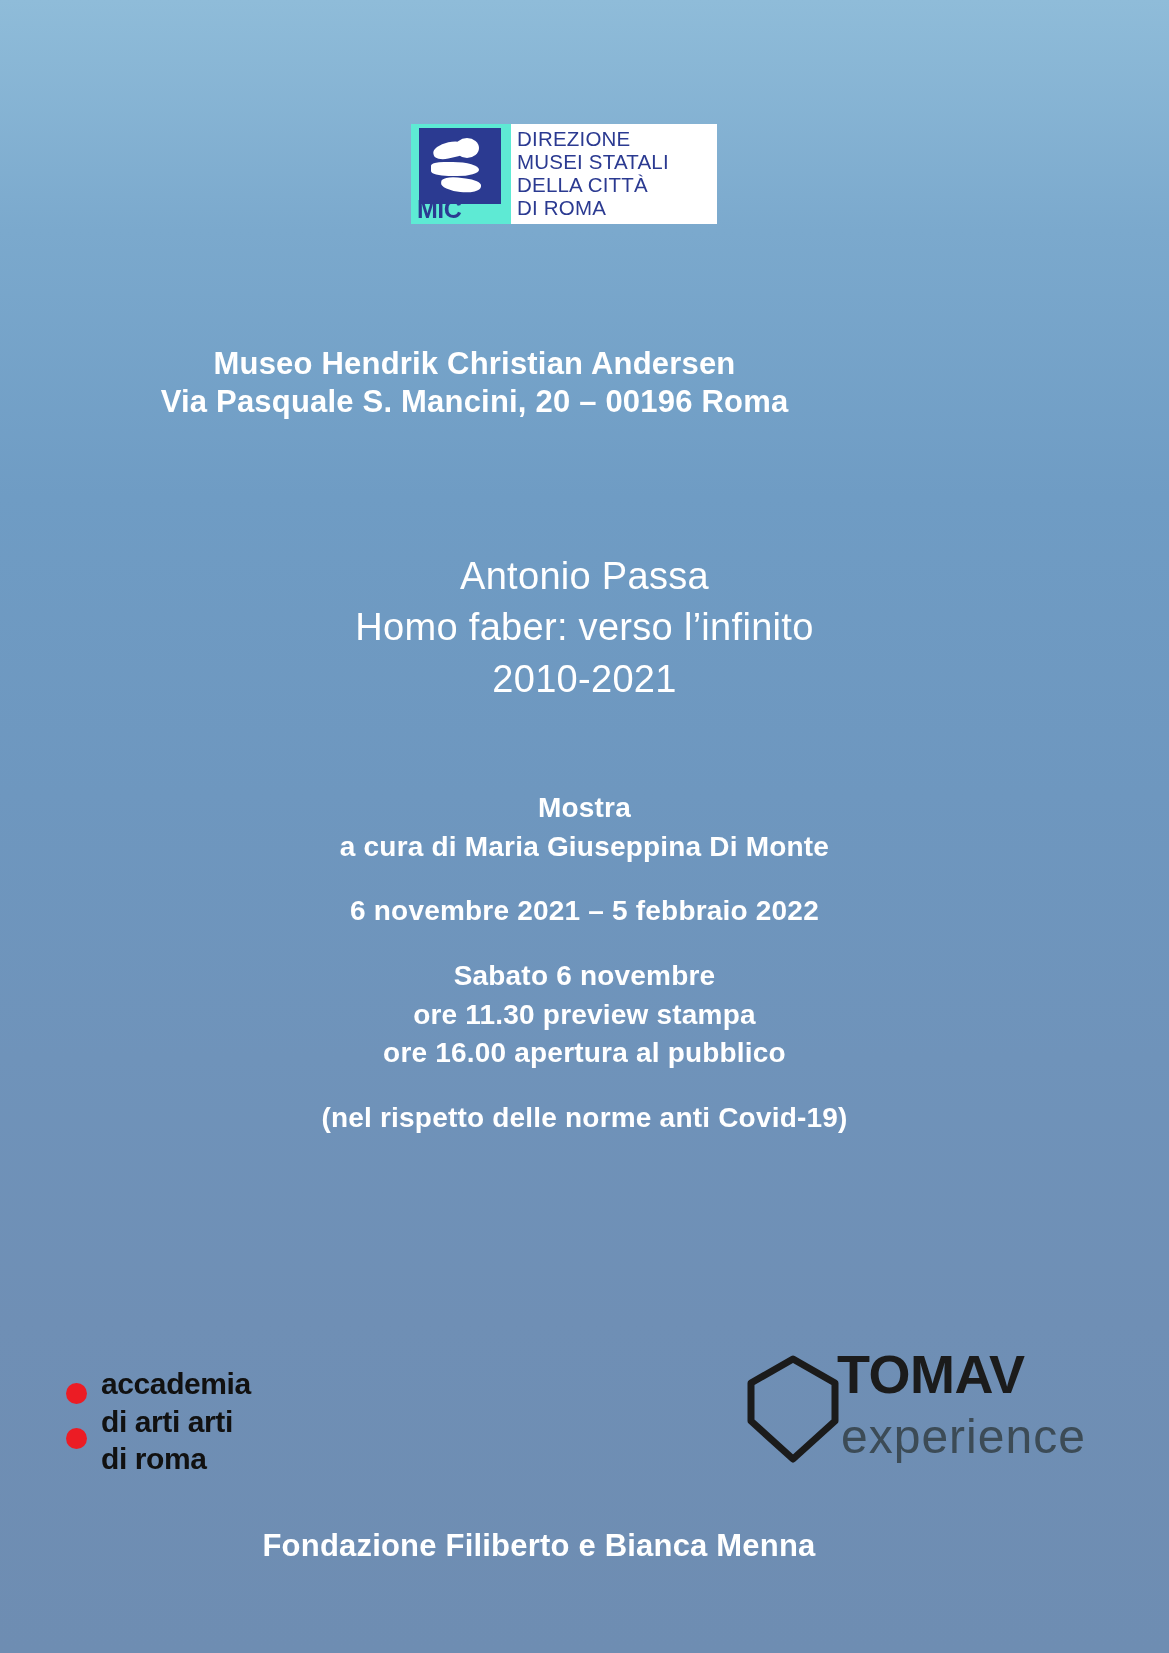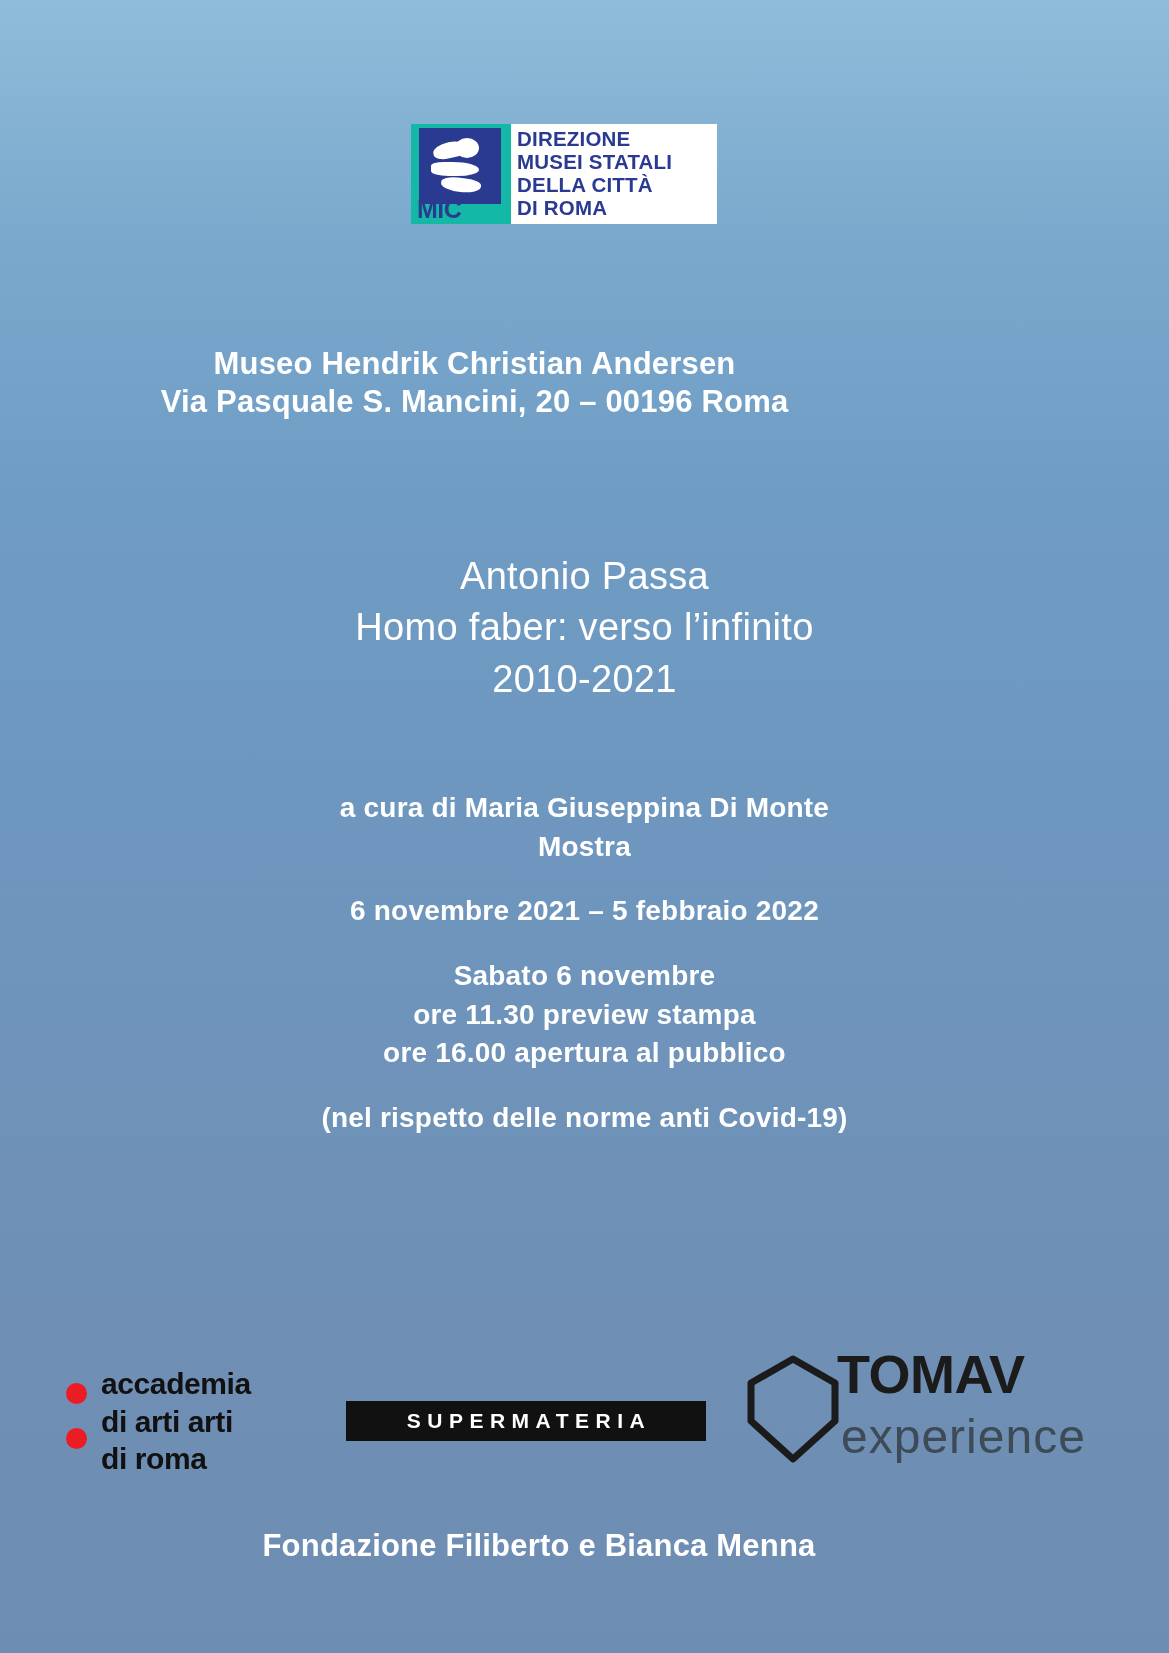--- a/index.html
+++ b/index.html
@@ -29,21 +29,21 @@
     left: 411px;
     width: 306px;
     height: 100px;
     background: #ffffff;
     display: flex;
     align-items: stretch;
   }
   .mic-logo-mark {
     width: 100px;
     height: 100px;
-    background: #14b8a6;
+    background: #5eead4;
     position: relative;
     flex: 0 0 auto;
   }
   .mic-logo-mark .blue-square {
     position: absolute;
     left: 8px;
     top: 4px;
     width: 82px;
     height: 76px;
     background: #2b3a91;
@@ -95,21 +95,21 @@
     letter-spacing: -0.5px;
     font-family: "Liberation Sans", sans-serif;
   }
   .mic-logo-text {
     flex: 1 1 auto;
     display: flex;
     flex-direction: column;
     justify-content: center;
     padding-left: 6px;
     color: #2b3a91;
-    font-weight: bold;
+    font-weight: normal;
     font-size: 20.5px;
     line-height: 1.12;
     letter-spacing: 0.2px;
   }
 
   
   .museum-block {
     position: absolute;
     top: 345px;
     left: 0;
@@ -292,22 +292,22 @@
     <div>Via Pasquale S. Mancini, 20 – 00196 Roma</div>
   </div>
 
   <div class="title-block">
     <div>Antonio Passa</div>
     <div>Homo faber: verso l’infinito</div>
     <div>2010-2021</div>
   </div>
 
   <div class="details-block">
+    <div>Mostra</div>
     <div>a cura di Maria Giuseppina Di Monte</div>
-    <div>Mostra</div>
     <div class="gap"></div>
     <div>6 novembre 2021 – 5 febbraio 2022</div>
     <div class="gap"></div>
     <div>Sabato 6 novembre</div>
     <div>ore 11.30 preview stampa</div>
     <div>ore 16.00 apertura al pubblico</div>
     <div class="gap"></div>
     <div>(nel rispetto delle norme anti Covid-19)</div>
   </div>
 
@@ -318,23 +318,20 @@
         <div class="dot d1"></div>
         <div class="dot d2"></div>
       </div>
       <div class="lines">
         <div>accademia</div>
         <div>di arti arti</div>
         <div>di roma</div>
       </div>
     </div>
 
-    <div class="supermateria">
-      <span>SUPERMATERIA</span>
-    </div>
 
     <div class="tomav">
       <svg class="shield" viewBox="0 0 96 108">
         <path d="M48 4 L90 28 L90 66 L48 104 L6 66 L6 28 Z" fill="none" stroke="#1b1b1b" stroke-width="7" stroke-linejoin="round"></path>
       </svg>
       <div class="tomav-word">TOMAV</div>
       <div class="tomav-sub">experience</div>
     </div>
 
   </div>

